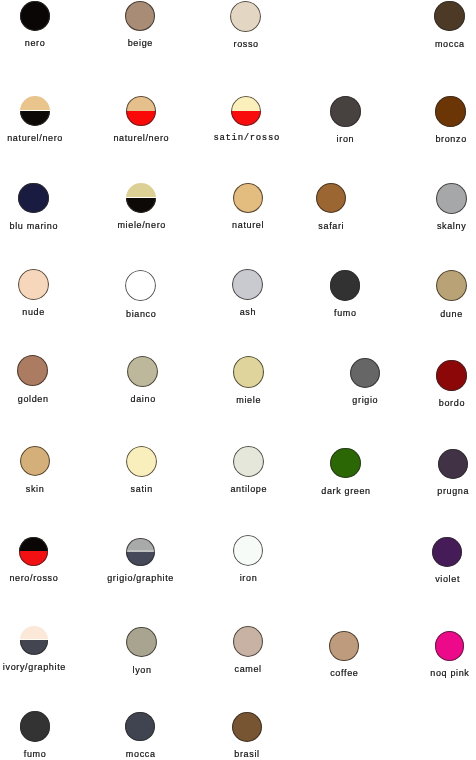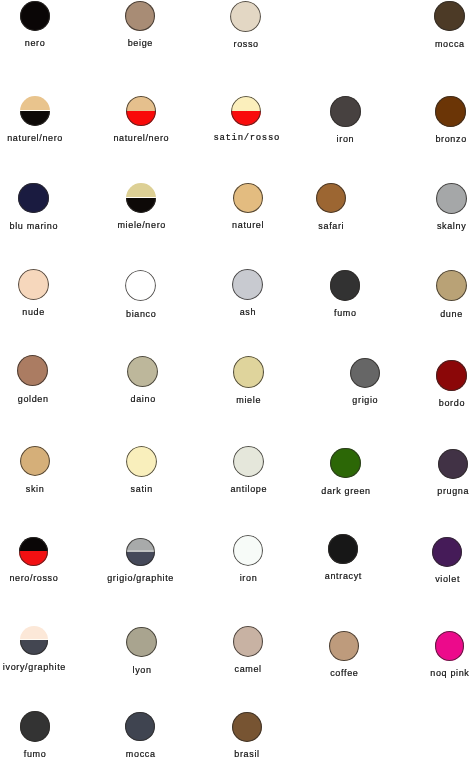--- a/index.html
+++ b/index.html
@@ -268,27 +268,20 @@
     </div>
     <div class="label">grigio/graphite</div>
   </div>
     <div class="swatch" style="left: 248.2px; top: 535.3px;">
     <div class="dot" style="width: 30.6px; height: 30.6px; background: rgb(247, 251, 248);">
 
       <div class="ring"></div>
     </div>
     <div class="label">iron</div>
   </div>
-    <div class="swatch" style="left: 343.1px; top: 534.15px;">
-    <div class="dot" style="width: 29.7px; height: 29.7px; background: rgb(23, 23, 23);">
-
-      <div class="ring"></div>
-    </div>
-    <div class="label">antracyt</div>
-  </div>
     <div class="swatch" style="left: 447.3px; top: 536.75px;">
     <div class="dot" style="width: 30.3px; height: 30.3px; background: rgb(69, 27, 88);">
 
       <div class="ring"></div>
     </div>
     <div class="label">violet</div>
   </div>
     <div class="swatch" style="left: 34.1px; top: 626.05px;">
     <div class="dot split seamed" style="width: 28.5px; height: 28.5px;">
       <div class="half top" style="background: rgb(252, 232, 216);"></div>

